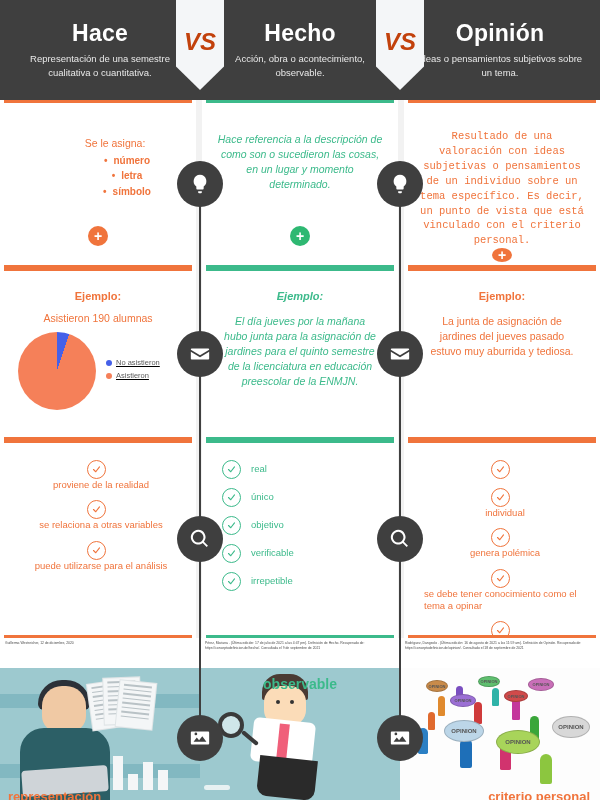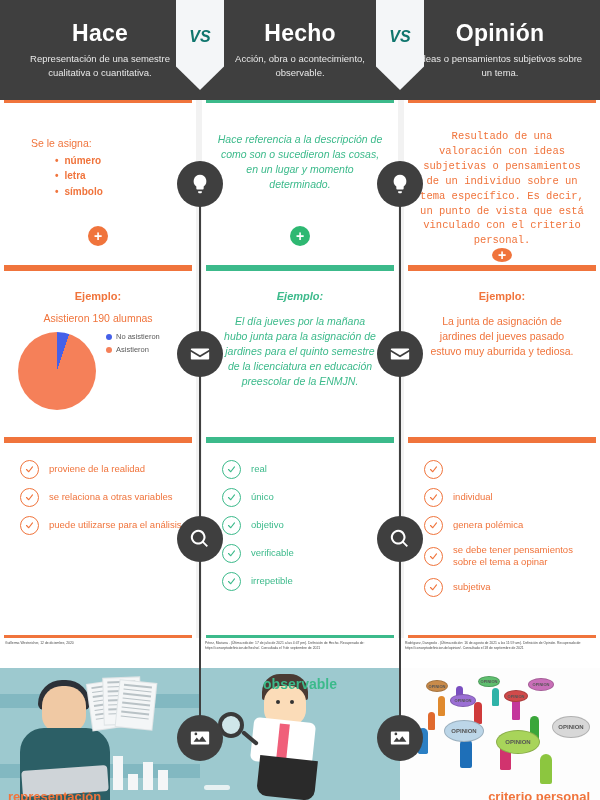--- a/index.html
+++ b/index.html
@@ -49,24 +49,24 @@
     width: 48px; height: 90px;
     background: #f4f6f8;
     clip-path: polygon(0 0, 100% 0, 100% 74%, 50% 100%, 0 74%);
     display: flex;
     align-items: flex-start;
     justify-content: center;
     padding-top: 28px;
     z-index: 5;
   }
   .vs-ribbon span {
-    font-size: 16px;
+    font-size: 24px;
     font-style: italic;
     font-weight: bold;
-    color: #0f766e;
+    color: #c2410c;
   }
   .vs-1 { left: 176px; }
   .vs-2 { left: 376px; }
 
   
   .vline {
     position: absolute;
     width: 2px;
     background: #3f3f3f;
     top: 100px;
@@ -119,21 +119,21 @@
   
   .label-orange { color: #f0743c; }
   .label-green  { color: #3cba8b; font-style: italic; }
 
   .lead {
     font-size: 10.5px;
     line-height: 1.42;
     text-align: center;
     margin-top: 22px;
   }
-  .lead.left { text-align: left; width: 100%; }
+  .lead.left { text-align: center; width: 100%; }
   .bullets {
     list-style: none;
     margin: 2px 0 0 24px;
     font-size: 10px;
     line-height: 1.55;
     font-weight: bold;
   }
   .bullets li::before {
     content: "\2022";
     margin-right: 6px;
@@ -171,23 +171,24 @@
   .ej-body {
     font-size: 10.5px;
     line-height: 1.42;
     text-align: center;
     margin-top: 12px;
     padding: 0 6px;
   }
 
   
   .chart-wrap {
-    display: flex; 
+    display: flex; align-items: center;
     margin-top: 8px;
     width: 100%;
+    text-decoration: underline;
   }
   .pie {
     width: 78px; height: 78px;
     border-radius: 50%;
     flex: 0 0 78px;
     margin-left: 4px;
   }
   .legend { margin-left: 10px; }
   .legend-item {
     display: flex; align-items: center;
@@ -223,21 +224,21 @@
     border: 1.3px solid currentColor;
     display: flex; align-items: center; justify-content: center;
     flex: 0 0 19px;
     margin-right: 10px;
   }
   .check-circle svg { width: 9px; height: 9px; }
   .check-text {
     font-size: 9.5px;
     line-height: 1.3;
   }
-  .clist-orange .check-row { color: #f0743c; }
+  .clist-orange .check-row { color: #f0743c; flex-direction: column; }
   .clist-green  .check-row { color: #3cba8b; }
 
   
   .cites {
     display: flex;
     width: 600px;
     height: 30px;
     background: #f2f2f2;
   }
   .cite {
@@ -546,21 +547,21 @@
                 </svg>
               </span>
               <span class="check-text">genera polémica</span>
             </div>
             <div class="check-row">
               <span class="check-circle">
                 <svg viewBox="0 0 24 24" fill="none" stroke="currentColor" stroke-width="3" stroke-linecap="round" stroke-linejoin="round">
                   <path d="M4 12l6 6L20 5"></path>
                 </svg>
               </span>
-              <span class="check-text">se debe tener pensamientos sobre el tema a opinar</span>
+              <span class="check-text">se debe tener conocimiento como el tema a opinar</span>
             </div>
             <div class="check-row">
               <span class="check-circle">
                 <svg viewBox="0 0 24 24" fill="none" stroke="currentColor" stroke-width="3" stroke-linecap="round" stroke-linejoin="round">
                   <path d="M4 12l6 6L20 5"></path>
                 </svg>
               </span>
               <span class="check-text">subjetiva</span>
             </div>
           </div>

